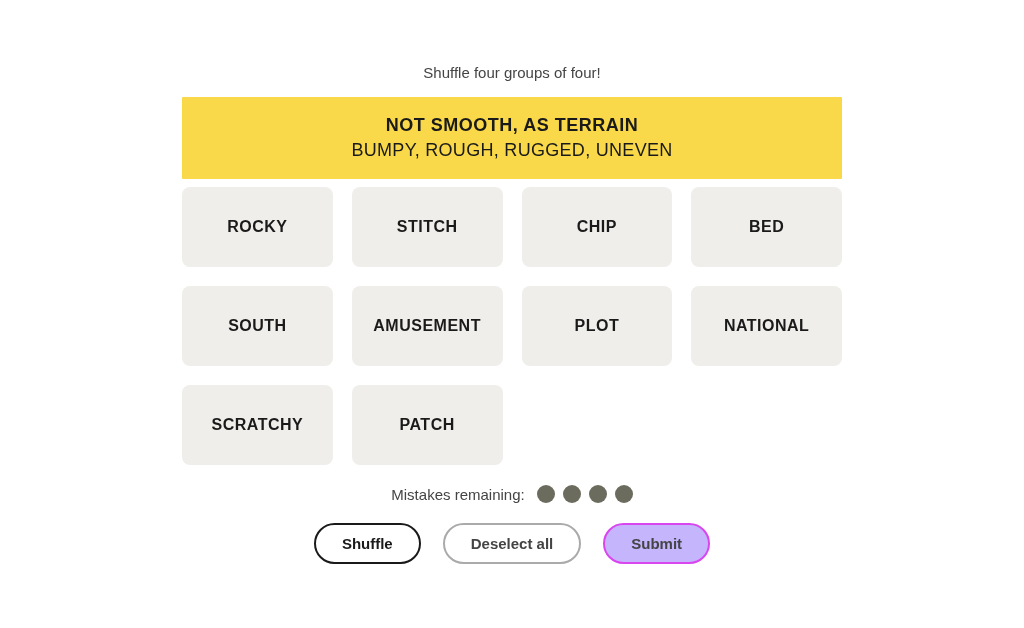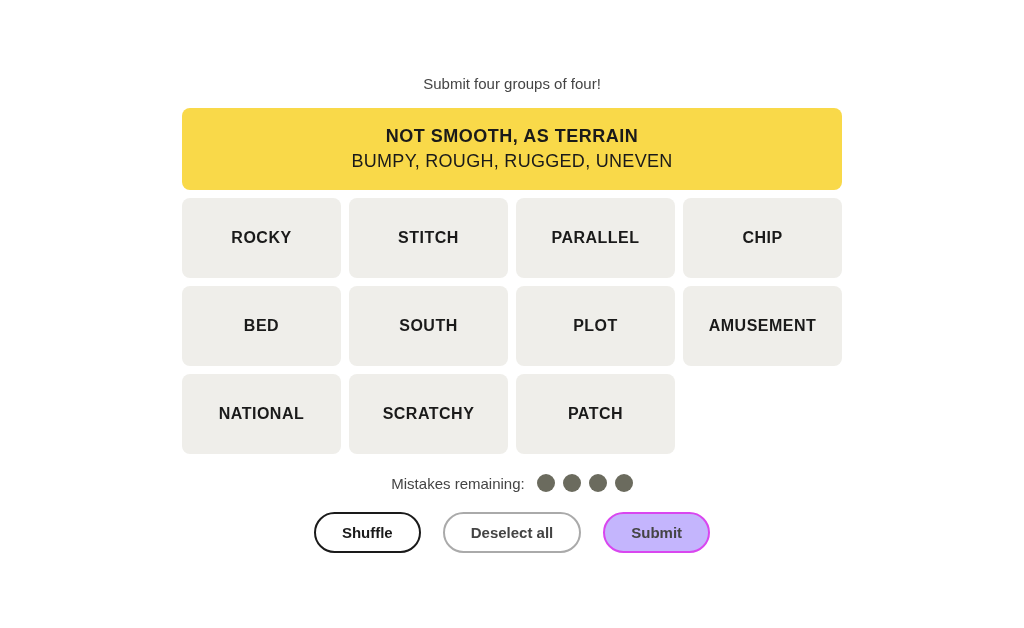--- a/index.html
+++ b/index.html
@@ -29,21 +29,21 @@
     .subtitle {
       font-size: 15px;
       color: #444;
       margin-bottom: 16px;
       font-family: Arial, sans-serif;
     }
 
     .solved-banner {
       width: 100%;
       background: #f9d949;
-      border-radius: 8px;
+      border-radius: 1px;
       padding: 18px 24px;
       text-align: center;
     }
 
     .solved-banner .category-name {
       font-size: 18px;
       font-weight: 800;
       color: #1a1a1a;
       letter-spacing: 0.5px;
       text-transform: uppercase;
@@ -52,21 +52,21 @@
     .solved-banner .category-words {
       font-size: 18px;
       color: #1a1a1a;
       margin-top: 4px;
       letter-spacing: 0.3px;
     }
 
     .grid {
       display: grid;
       grid-template-columns: repeat(4, 1fr);
-      gap: 8px;
+      gap: 19px;
       width: 100%;
       margin-top: 8px;
     }
 
     .tile {
       background: #efeeea;
       border-radius: 8px;
       display: flex;
       align-items: center;
       justify-content: center;
@@ -140,36 +140,35 @@
     .btn-submit {
       background: #c4b5fd;
       border: 2px solid #d946ef;
       color: #444;
     }
   </style>
 </head>
 <body>
 
 <div class="game-container">
-  <p class="subtitle">Submit four groups of four!</p>
+  <p class="subtitle">Shuffle four groups of four!</p>
 
   <div class="solved-banner" style="">
     <div class="category-name">NOT SMOOTH, AS TERRAIN</div>
     <div class="category-words">BUMPY, ROUGH, RUGGED, UNEVEN</div>
   </div>
 
   <div class="grid" id="tiles-grid">
   <button class="tile">ROCKY</button>
       <button class="tile">STITCH</button>
-      <button class="tile">PARALLEL</button>
       <button class="tile">CHIP</button>
       <button class="tile">BED</button>
       <button class="tile">SOUTH</button>
+      <button class="tile">AMUSEMENT</button>
       <button class="tile">PLOT</button>
-      <button class="tile">AMUSEMENT</button>
       <button class="tile">NATIONAL</button>
       <button class="tile">SCRATCHY</button>
       <button class="tile">PATCH</button>
     </div>
 
   <div class="mistakes-row">
     <span>Mistakes remaining:</span>
     <div class="mistakes-dots" id="mistakes-dots">
     <span class="dot"></span>
         <span class="dot"></span>

